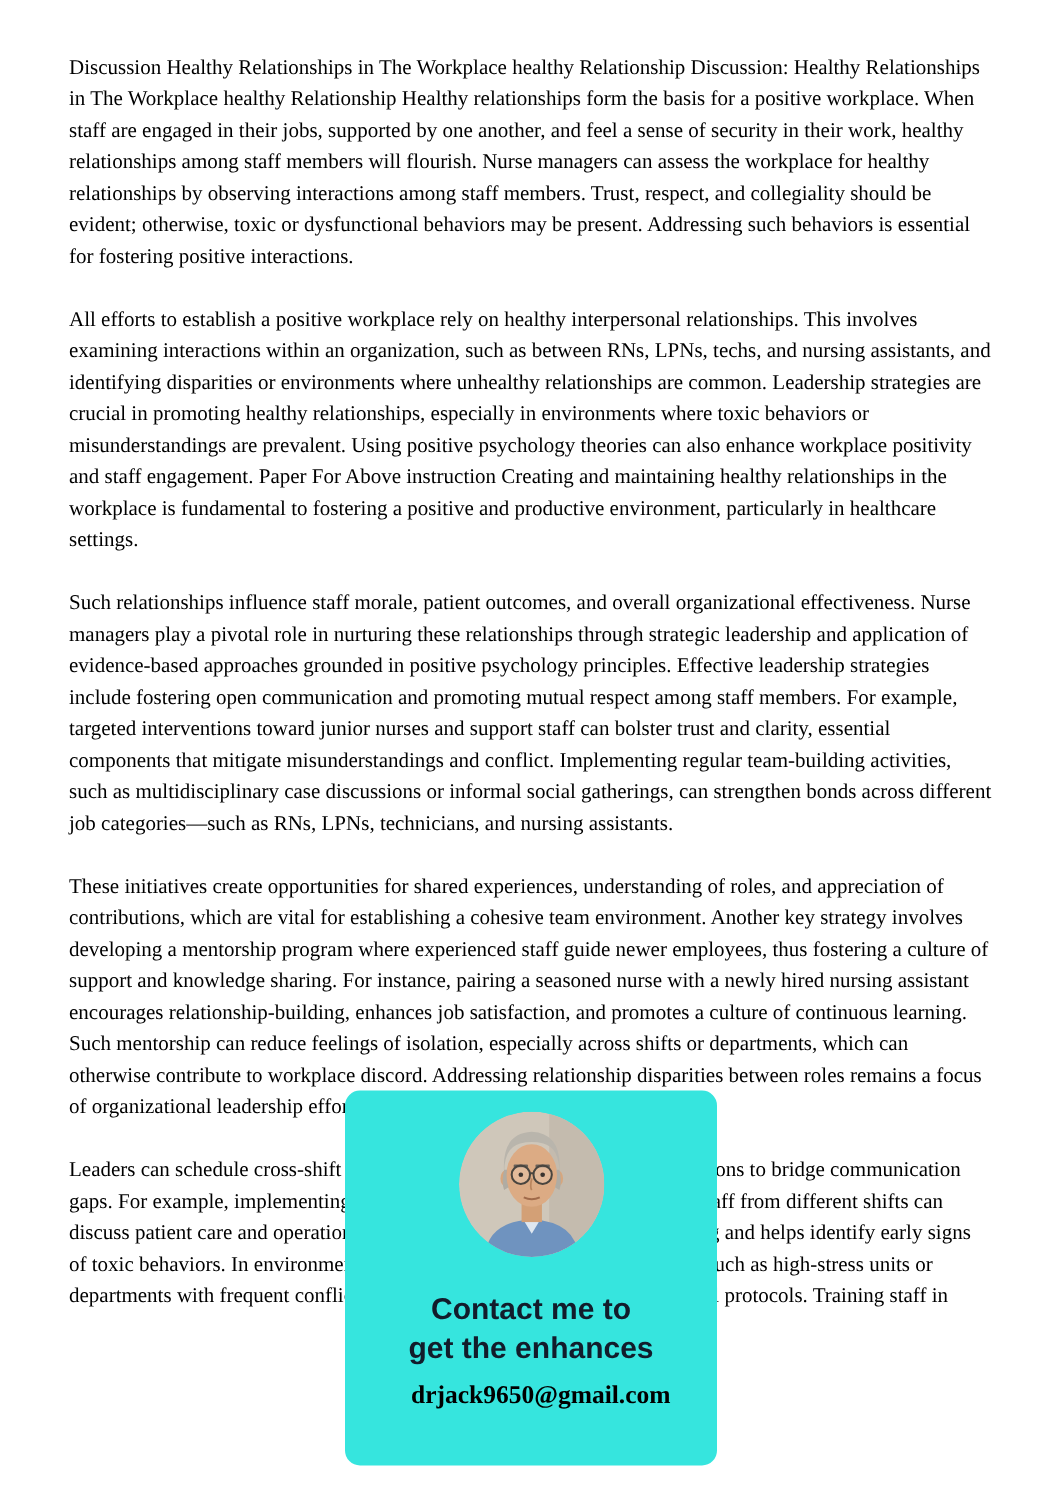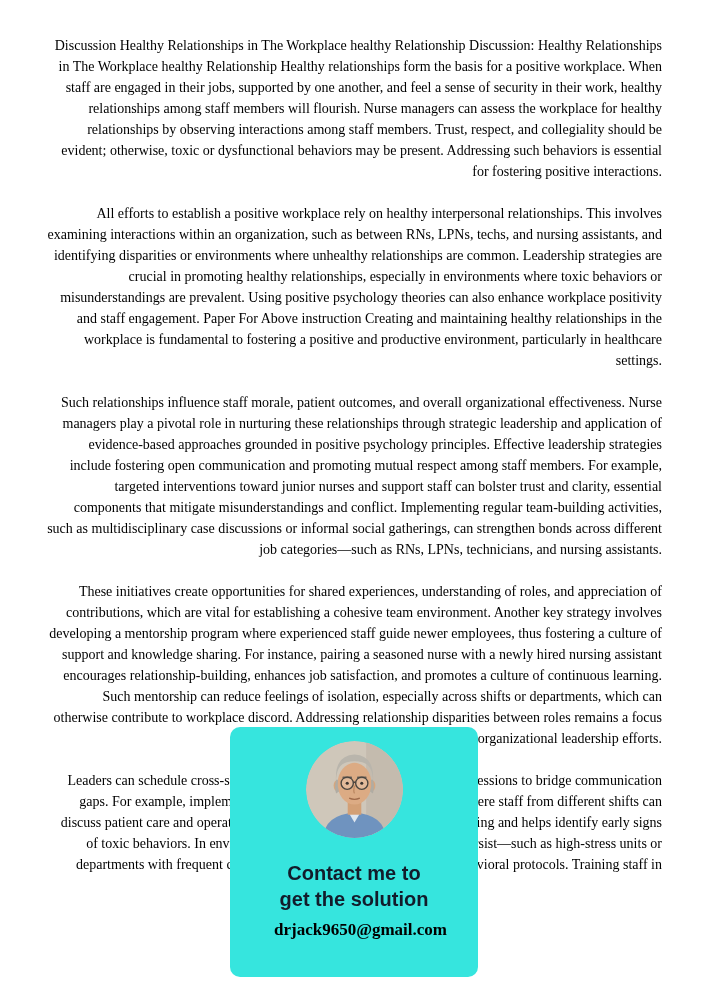--- a/index.html
+++ b/index.html
@@ -19,21 +19,21 @@
     position: absolute;
     top: 35px;
     left: 46px;
     width: 616px;
     color: #000000;
   }
   .doc-text p {
     margin: 0 0 21px 0;
     font-size: 14px;
     line-height: 21px;
-    text-align: right;
+    text-align: left;
   }
   .ad-overlay {
     position: absolute;
     left: 230px;
     top: 727px;
     width: 248px;
     height: 250px;
     background: #36e5de;
     display: flex;
     flex-direction: column;
@@ -122,18 +122,18 @@
           <circle cx="42.5" cy="43.5" r="1.6" fill="#3a3430"></circle>
           <circle cx="57.5" cy="43.5" r="1.6" fill="#3a3430"></circle>
 
           <path d="M50,46 Q48.6,52 50,54" stroke="#b9855e" stroke-width="1.2" fill="none"></path>
           <path d="M44.5,59 Q50,61.5 55.5,59" stroke="#a06a4a" stroke-width="1.4" fill="none"></path>
         </g>
       </svg>
     </div>
     <div class="ad-headline" style="color: rgb(18, 28, 43);">
       <div>Contact me to</div>
-      <div>get the solution</div>
+      <div>get the enhances</div>
     </div>
     <div class="ad-email" style="color: rgb(0, 0, 0); margin-left: 13px;">drjack9650@gmail.com</div>
   </div>
 
 </div>
 
 </body></html>

